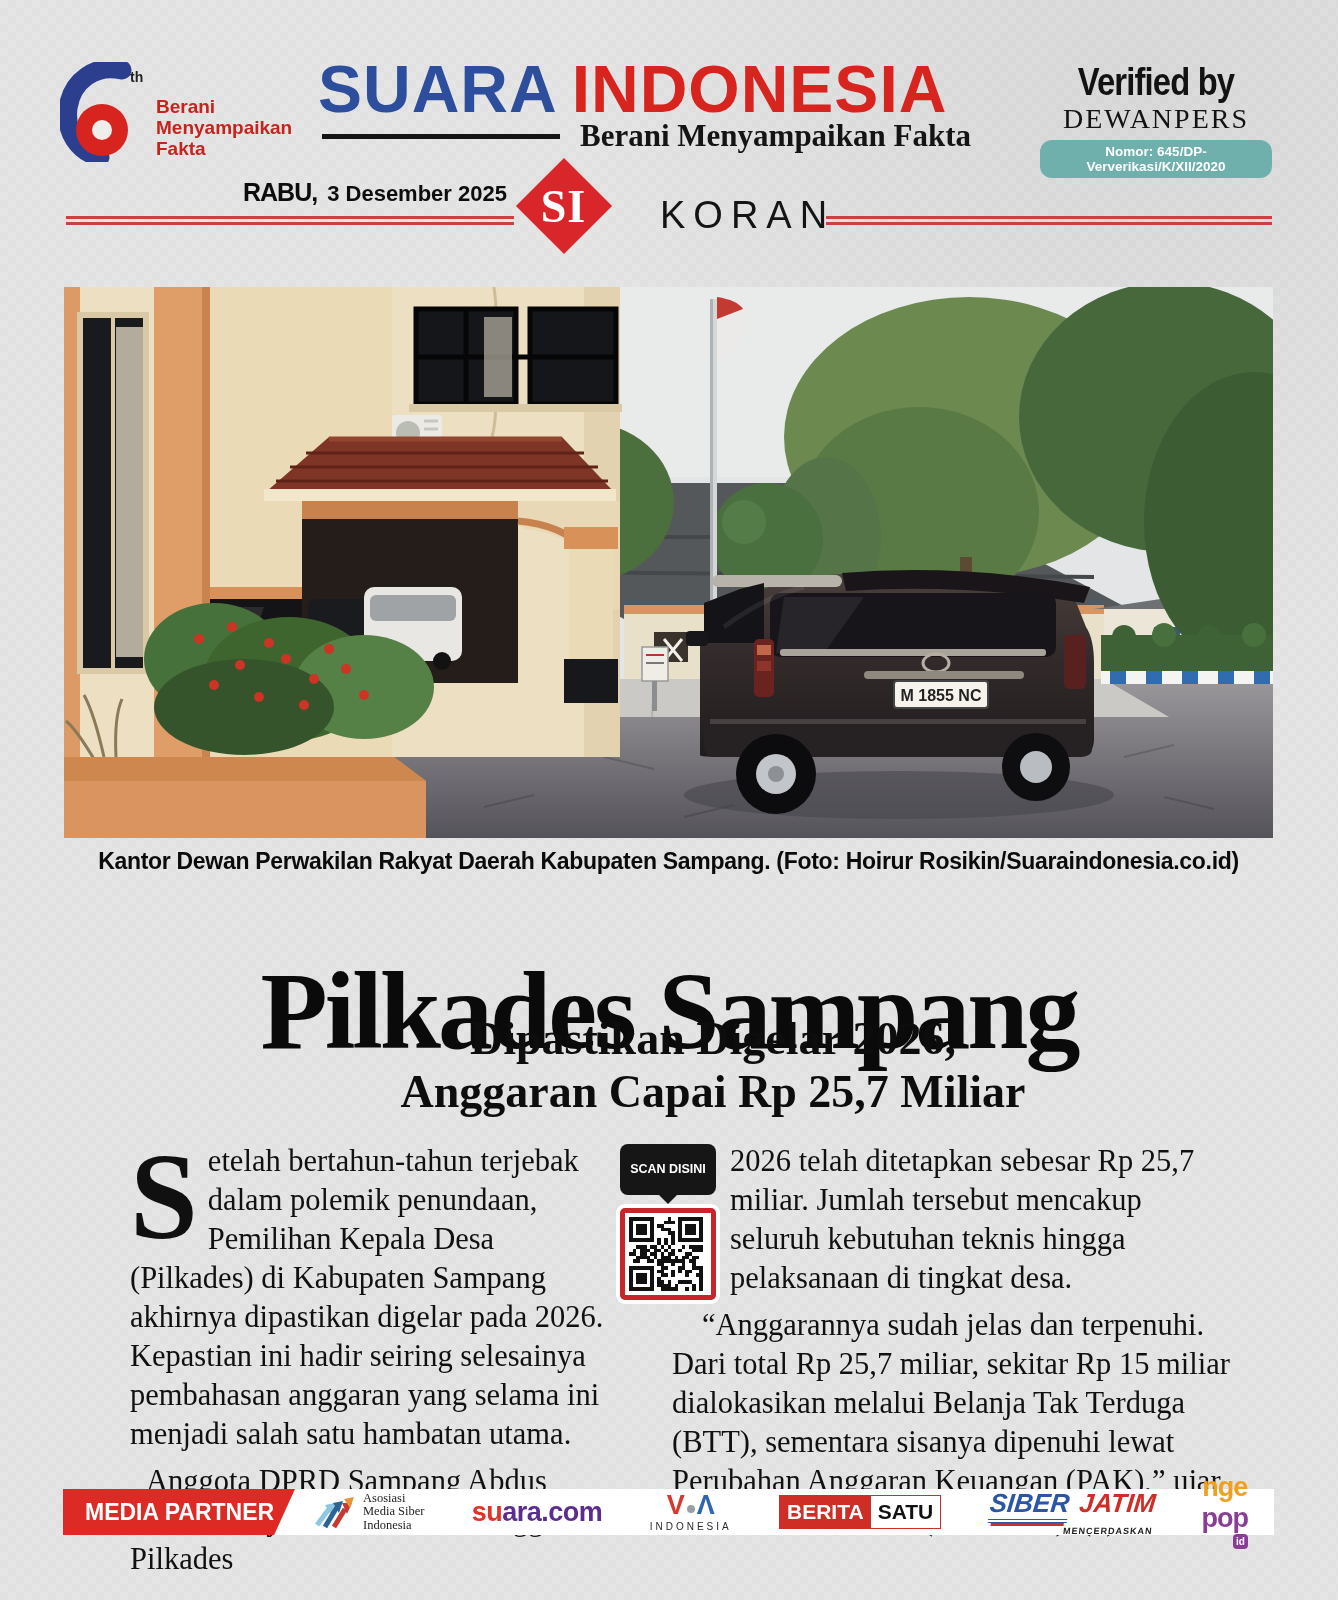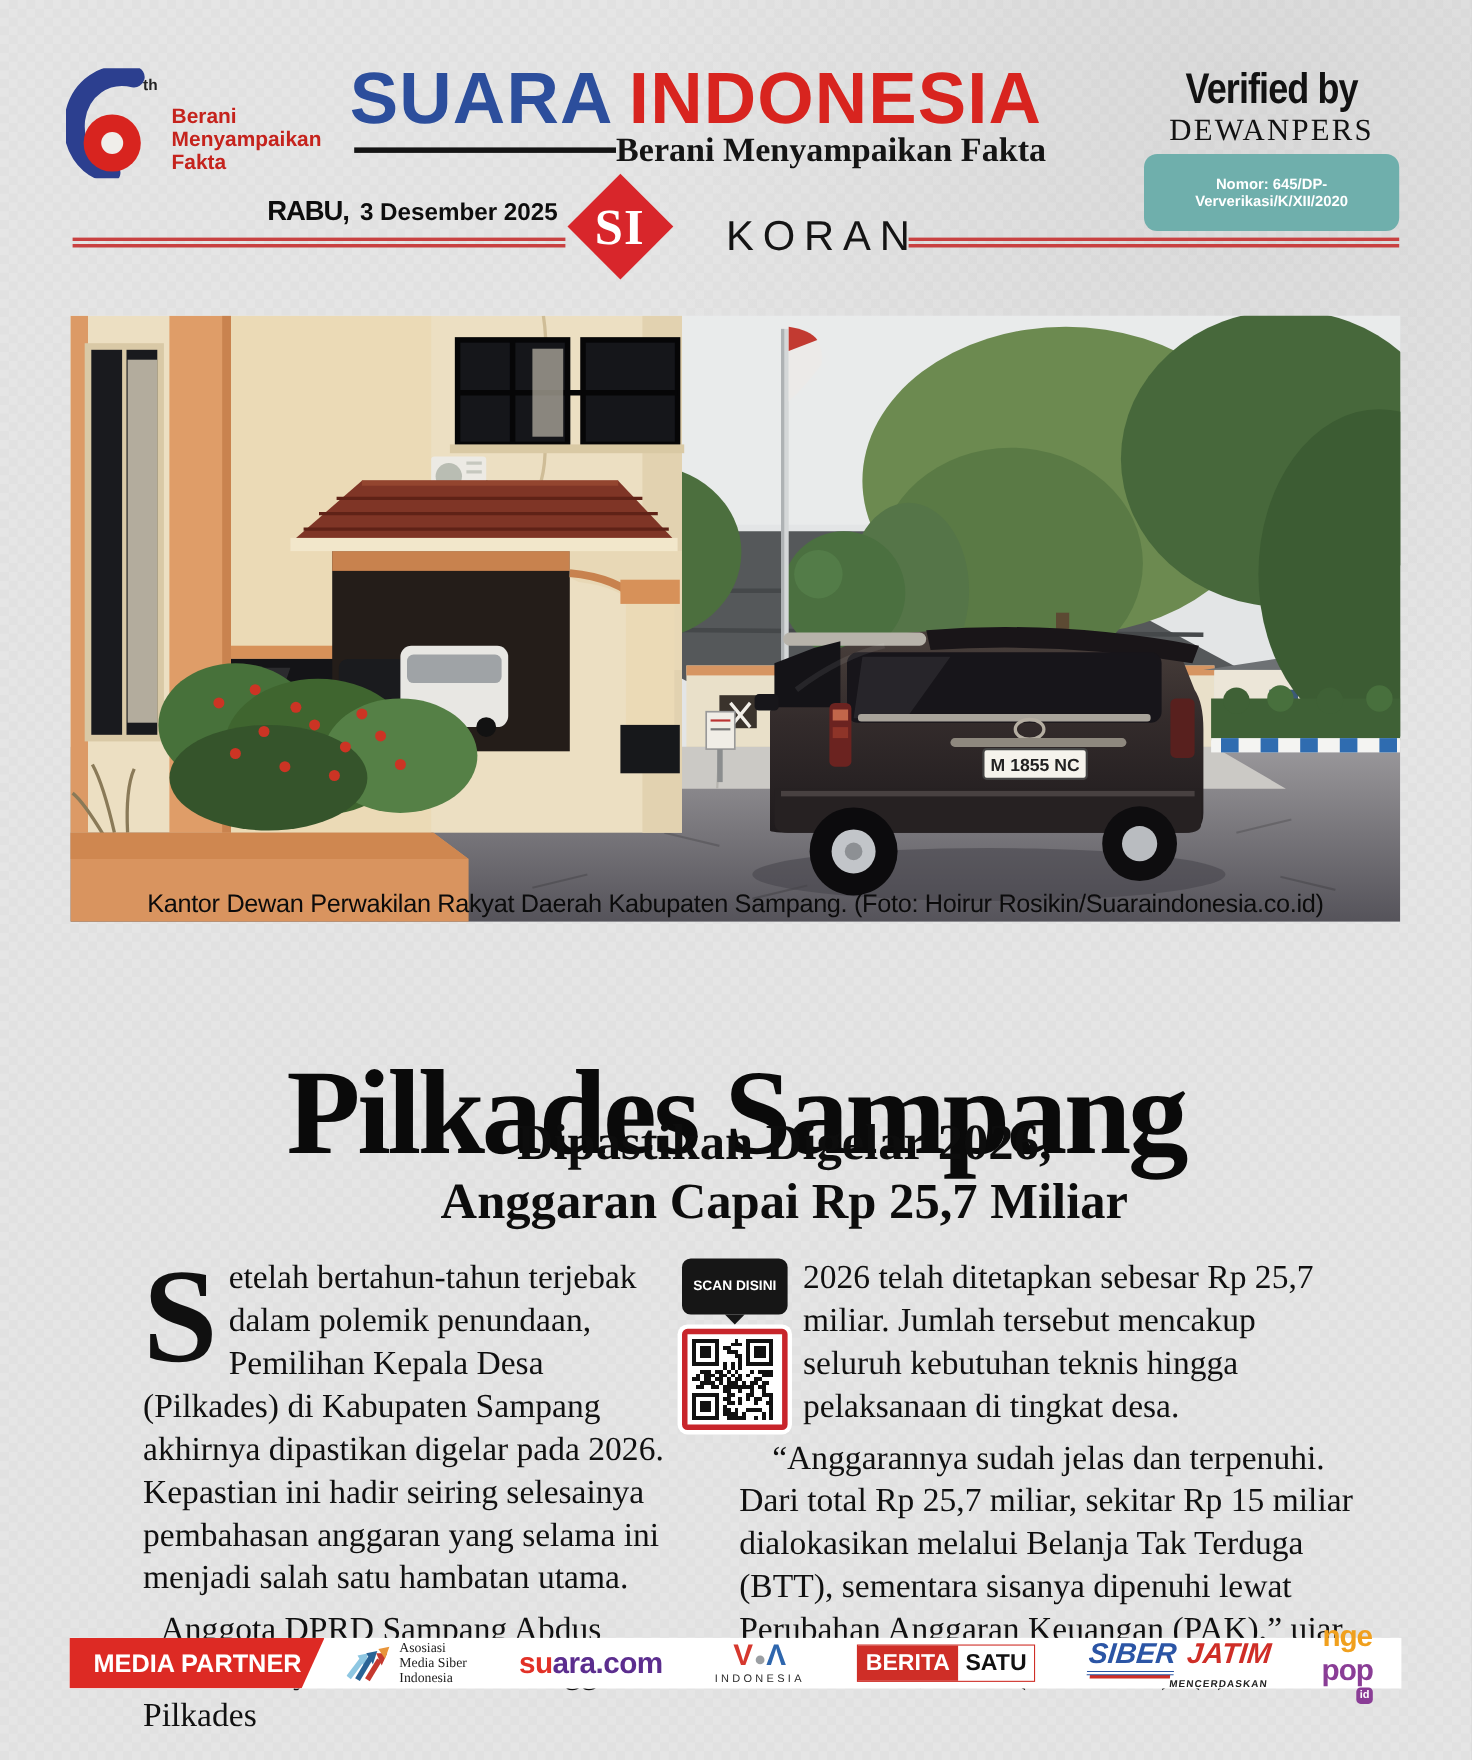--- a/index.html
+++ b/index.html
@@ -7,44 +7,44 @@
         font-family:"Liberation Sans",sans-serif;overflow:hidden;}
   .texture{position:absolute;inset:0;pointer-events:none;
         background:repeating-conic-gradient(rgba(0,0,0,0.018) 0% 25%, transparent 0% 50%) 0 0/16px 16px,
                    radial-gradient(circle at 85% 6%, rgba(0,0,0,0.05), transparent 30%);}
   
   .anniv{position:absolute;left:60px;top:62px;display:flex;gap:10px;}
   .anniv-text{margin-top:34px;color:#c5231d;font-weight:bold;font-size:19px;line-height:21px;}
   .masthead-title{position:absolute;left:318px;top:56px;width:700px;font-weight:bold;
         font-size:66px;letter-spacing:1px;line-height:1;white-space:nowrap;}
   .mt-blue{color:#2c4e9c;} .mt-red{color:#d8241f;margin-left:14px;}
-  .masthead-sub{position:absolute;left:322px;top:118px;width:690px;display:flex;align-items:center;}
+  .masthead-sub{position:absolute;left:322px;top:118px;width:690px;display:flex;align-items:center;gap:20px;}
   .masthead-rule{width:238px;height:5px;background:#141414;}
   .masthead-tagline{font-family:"Liberation Serif",serif;font-weight:bold;font-size:31px;color:#141414;white-space:nowrap;}
   .verified{position:absolute;left:1040px;top:62px;width:232px;text-align:center;}
   .verified-l1{font-size:39px;font-weight:bold;letter-spacing:-1px;color:#121212;
         transform:scaleX(.84);transform-origin:center;line-height:1;}
   .verified-l2{font-family:"Liberation Serif",serif;font-size:28px;letter-spacing:2px;color:#121212;margin-top:2px;}
   .verified-badge{margin-top:5px;background:#6fafac;color:#fff;font-weight:bold;font-size:13.5px;
-        border-radius:12px;padding:20px 0;}
+        border-radius:12px;padding:4px 0;}
   .dateline{position:absolute;left:243px;top:178px;display:flex;align-items:baseline;gap:10px;}
   .date-day{font-size:25px;font-weight:bold;letter-spacing:-1px;color:#0d0d0d;}
   .date-rest{font-size:22px;font-weight:bold;color:#0d0d0d;}
   .redline{position:absolute;top:216px;height:9px;
         background:linear-gradient(#c94141 0 3px,transparent 3px 6px,#c94141 6px 9px);}
   .redline.left{left:66px;width:448px;} .redline.right{left:826px;width:446px;}
   .si-diamond{position:absolute;left:530px;top:172px;width:68px;height:68px;background:#d8262b;
         transform:rotate(45deg);display:flex;align-items:center;justify-content:center;}
   .si-diamond span{transform:rotate(-45deg);font-family:"Liberation Serif",serif;font-weight:bold;
         font-size:46px;color:#fff;letter-spacing:1px;}
   .koran{position:absolute;left:660px;top:194px;font-size:38px;letter-spacing:8px;color:#141414;}
   
   .photo{position:absolute;left:64px;top:287px;width:1209px;height:551px;background:#e3e5e6;}
   .photo svg{display:block;width:100%;height:100%;}
-  .caption{position:absolute;left:64px;top:808px;width:1209px;text-align:center;font-weight:normal;
+  .caption{position:absolute;left:64px;top:848px;width:1209px;text-align:center;font-weight:bold;
         font-size:23px;letter-spacing:-0.3px;color:#0b0b0b;}
   
   .headline{position:absolute;left:0;top:882px;width:1338px;text-align:center;
         font-family:"Liberation Serif",serif;font-weight:bold;font-size:110px;letter-spacing:-3px;
         color:#0a0a0a;line-height:1;}
   .subhead{position:absolute;left:0;top:1012px;width:1338px;text-align:center;
         font-family:"Liberation Serif",serif;font-weight:bold;font-size:46px;line-height:53px;color:#0d0d0d;padding-left:44px;}
   .bodycol{position:absolute;font-family:"Liberation Serif",serif;font-size:30.5px;line-height:39px;color:#101010;}
   .col1{left:130px;top:1142px;width:490px;}
   .col2{left:672px;top:1142px;width:562px;}

